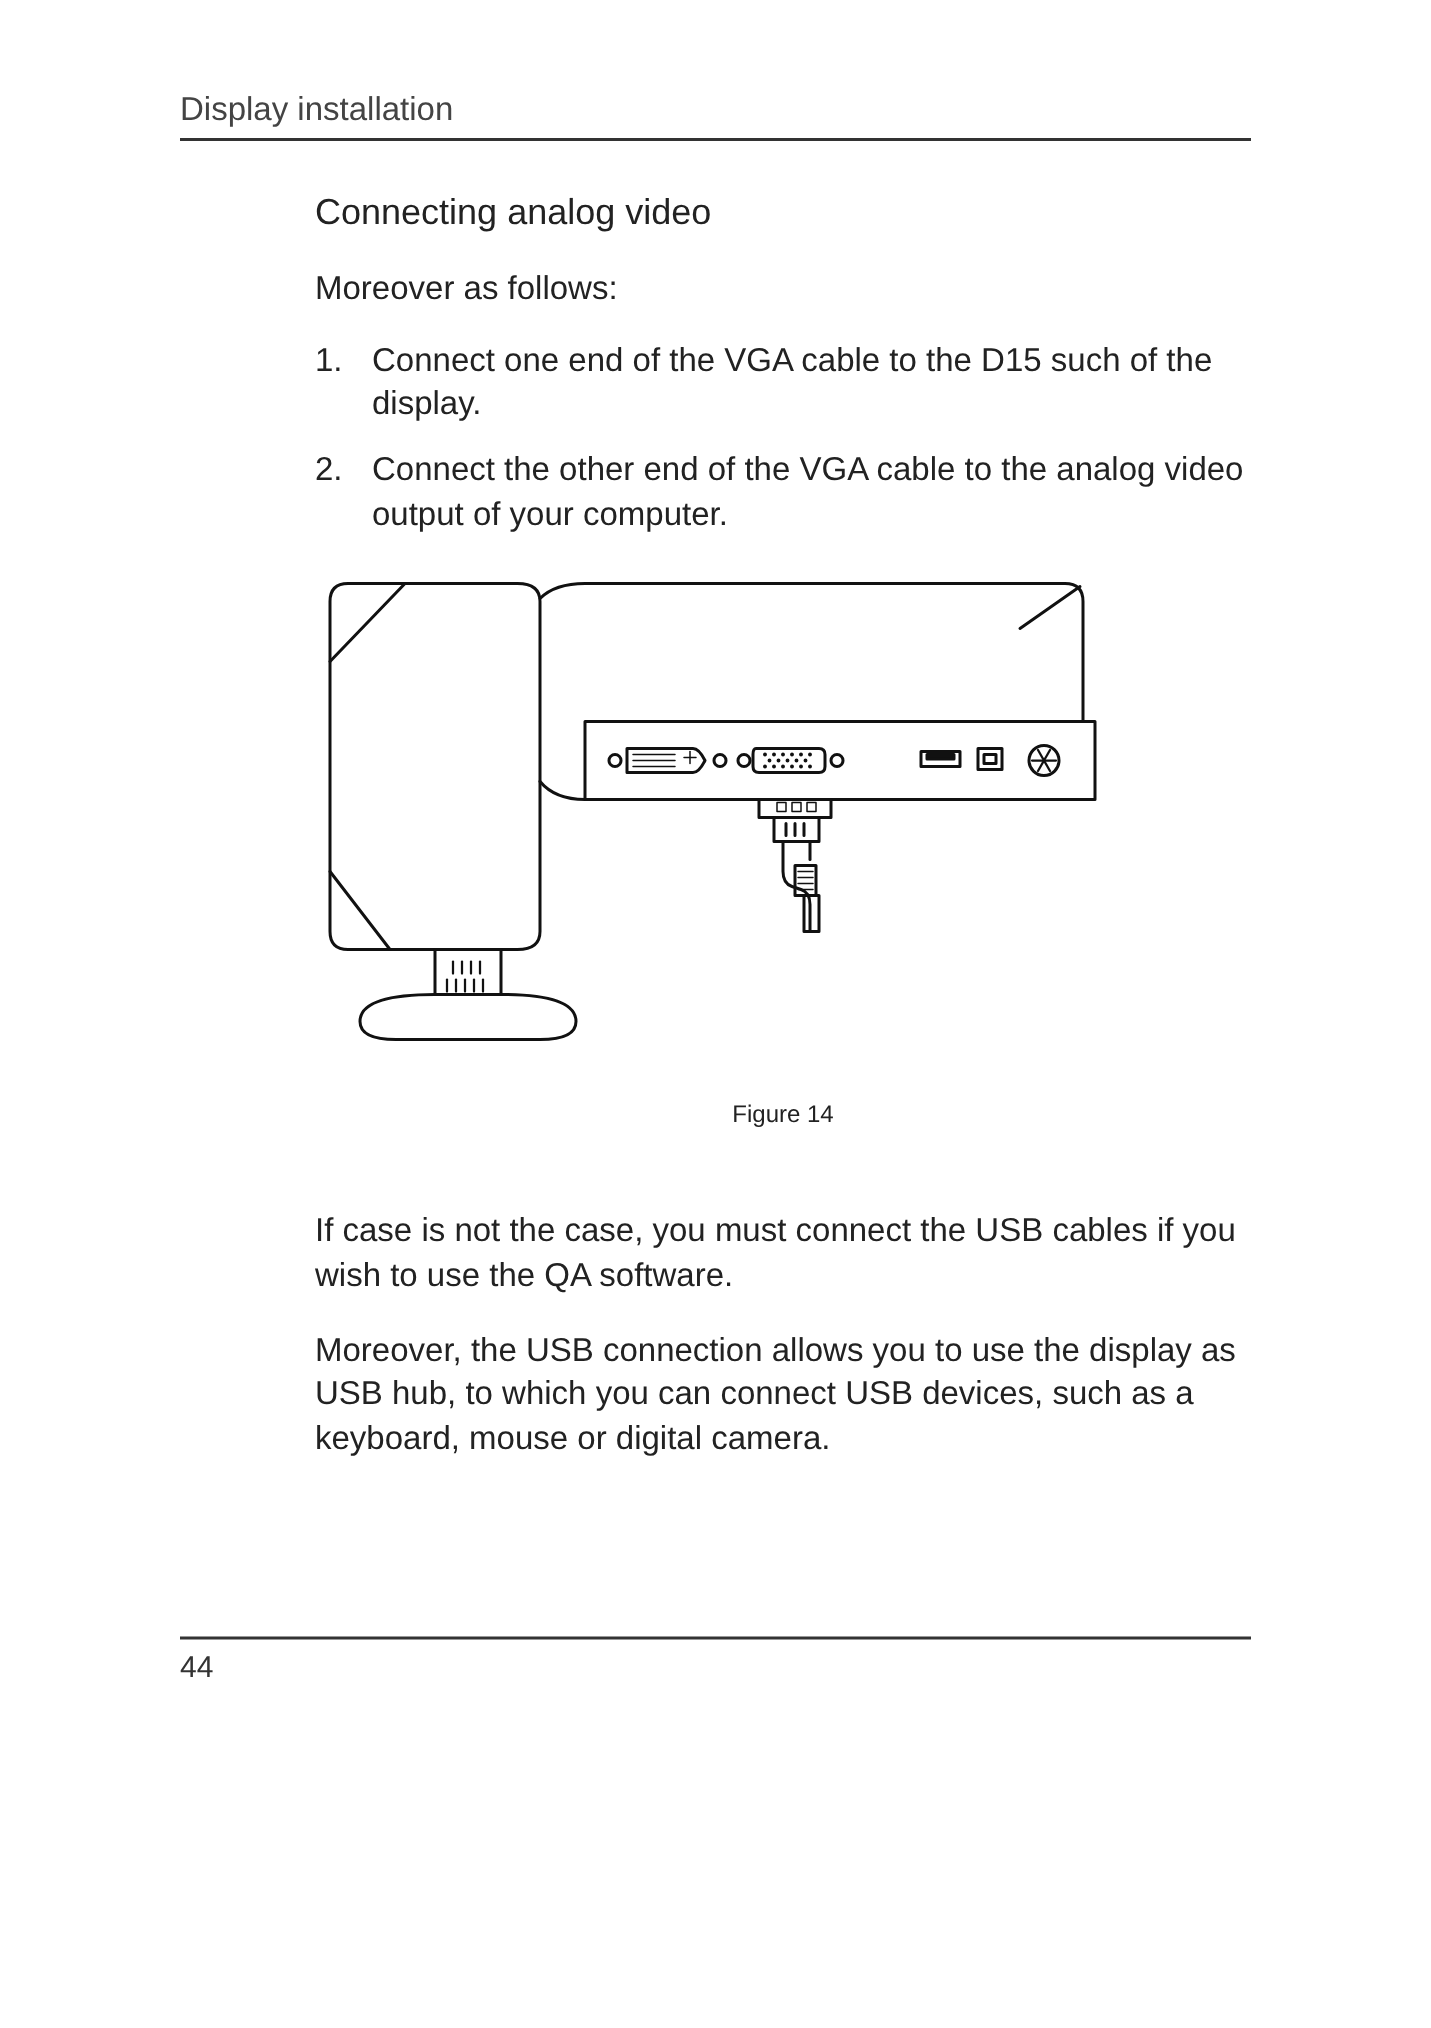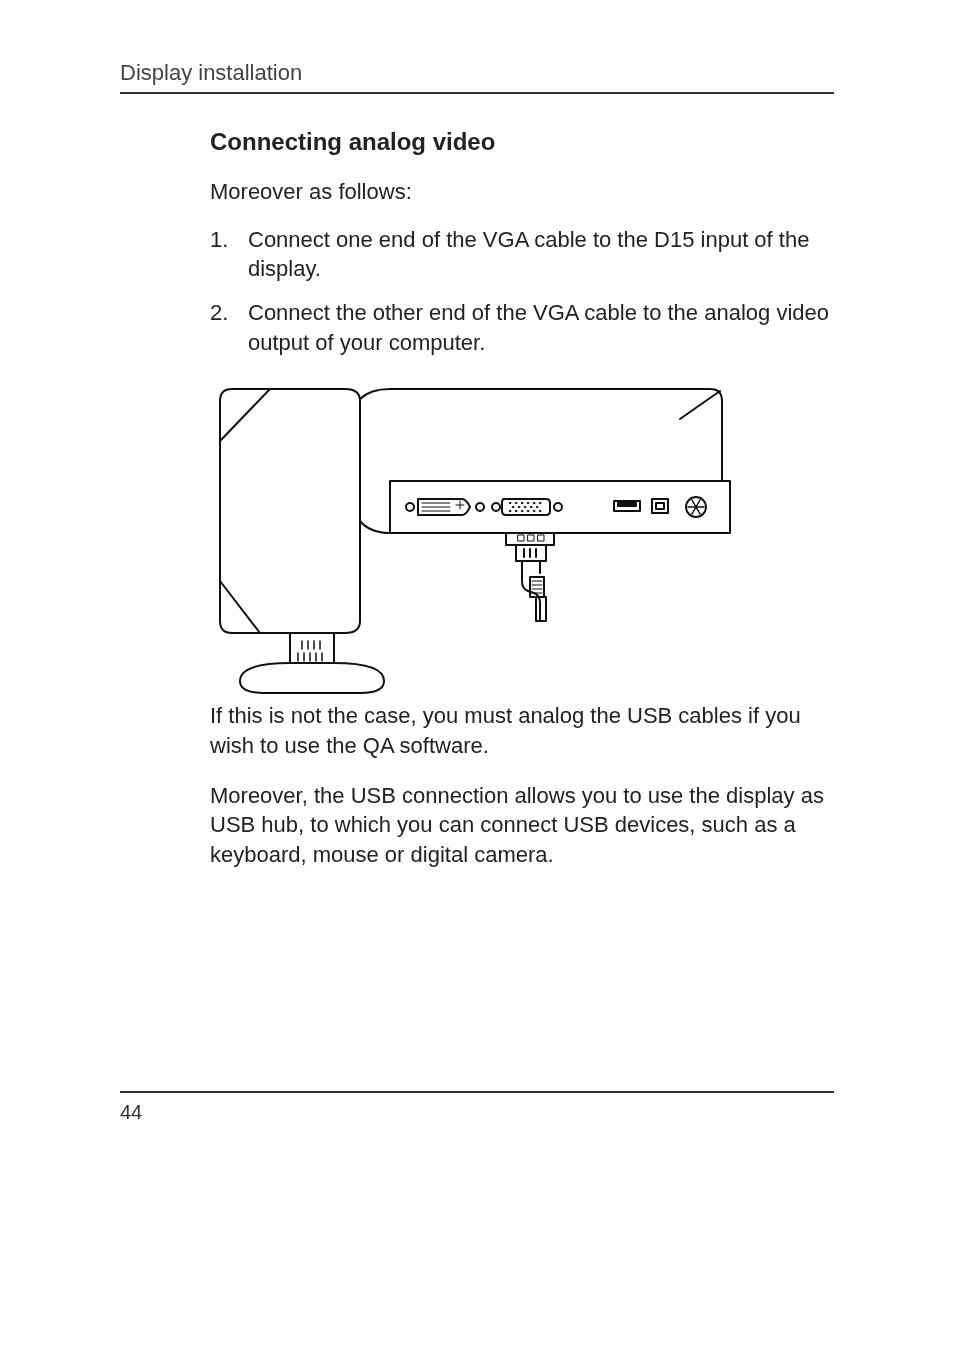--- a/index.html
+++ b/index.html
@@ -1,21 +1,21 @@
 <!DOCTYPE html>
 <html><head>
   <meta charset="utf-8">
   <style>
     * { box-sizing: border-box; margin: 0; padding: 0; }
     html, body { width: 954px; height: 1352px; background: #fff; font-family: sans-serif; color: #222; }
     .page { width: 954px; height: 1172px; padding: 60px 120px 40px 120px; position: relative; }
     .running-head { font-size: 22px; font-weight: 300; color: #444; margin-bottom: 6px; }
     .rule { border: none; border-top: 2px solid #333; margin-bottom: 34px; }
     .content { margin-left: 90px; }
-    .subhead { font-weight: 700; font-size: 24px; margin-bottom: 22px; }
+    .subhead { font-weight: 400; font-size: 24px; margin-bottom: 22px; }
     .lead { font-size: 22px; margin-bottom: 18px; line-height: 1.3; }
     .steps { list-style: none; margin-bottom: 24px; }
     .steps li { display: flex; font-size: 22px; line-height: 1.35; margin-bottom: 14px; }
     .steps .num { width: 38px; flex-shrink: 0; }
     .fig-wrap { margin-left: 90px; margin-top: 6px; }
     .fig-caption { text-align: center; font-size: 16px; margin-top: 34px; margin-bottom: 52px; }
     .section-title { font-size: 38px; font-weight: 700; color: #555; margin-bottom: 38px; }
     .para { font-size: 22px; line-height: 1.35; margin-bottom: 20px; margin-left: 90px; }
     .footer { position: absolute; left: 120px; right: 120px; bottom: 48px; }
     .footer .rule2 { border: none; border-top: 2px solid #333; margin-bottom: 8px; }
@@ -28,21 +28,21 @@
 <div class="page">
   <div class="running-head">Display installation</div>
   <hr class="rule">
 
   <div class="content">
     <div class="subhead">Connecting analog video</div>
     <div class="lead">Moreover as follows:</div>
     <ol class="steps">
       <li>
         <span class="num">1.</span>
-        <span>Connect one end of the VGA cable to the D15 input of the display.</span>
+        <span>Connect one end of the VGA cable to the D15 such of the display.</span>
       </li>
       <li>
         <span class="num">2.</span>
         <span>Connect the other end of the VGA cable to the analog video output of your computer.</span>
       </li>
     </ol>
   </div>
 
   <div class="fig-wrap">
 
@@ -133,22 +133,23 @@
         <rect x="320" y="196" width="14" height="20"></rect>
         <g stroke-width="1">
           <line x1="322" y1="200" x2="332" y2="200"></line>
             <line x1="322" y1="204" x2="332" y2="204"></line>
             <line x1="322" y1="208" x2="332" y2="208"></line>
             <line x1="322" y1="212" x2="332" y2="212"></line>
         </g>
         <rect x="326" y="216" width="10" height="24"></rect>
       </g>
     </svg>
+    <div class="fig-caption">Figure 14</div>
   </div>
 
-  <div class="para">If this is not the case, you must analog the USB cables if you wish to use the QA software.</div>
+  <div class="para">If case is not the case, you must connect the USB cables if you wish to use the QA software.</div>
   <div class="para">Moreover, the USB connection allows you to use the display as USB hub, to which you can connect USB devices, such as a keyboard, mouse or digital camera.</div>
 
   <div class="footer">
     <hr class="rule2">
     <div class="page-num">44</div>
   </div>
 </div>
 
 </body></html>

